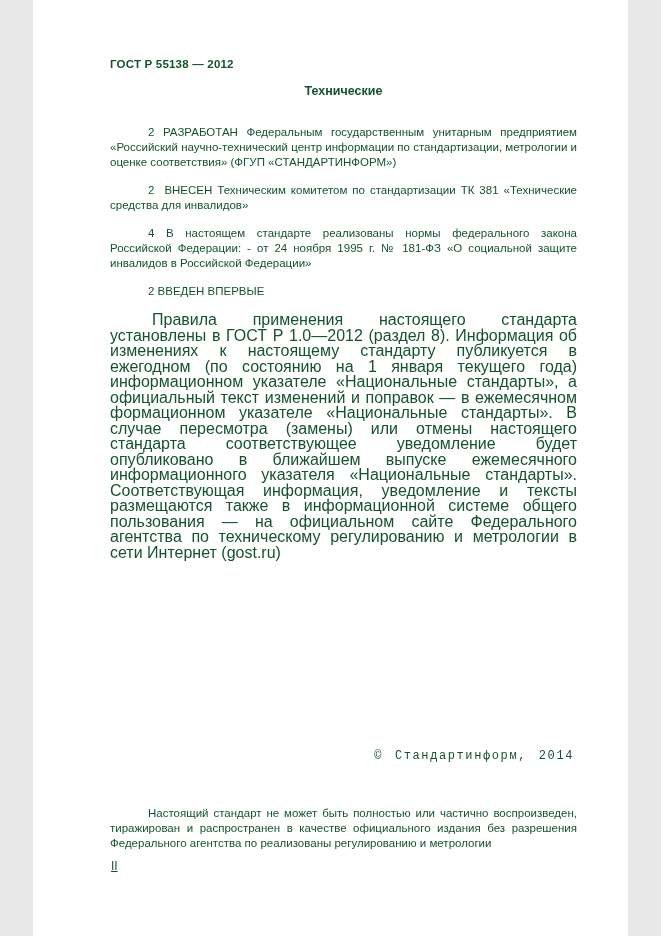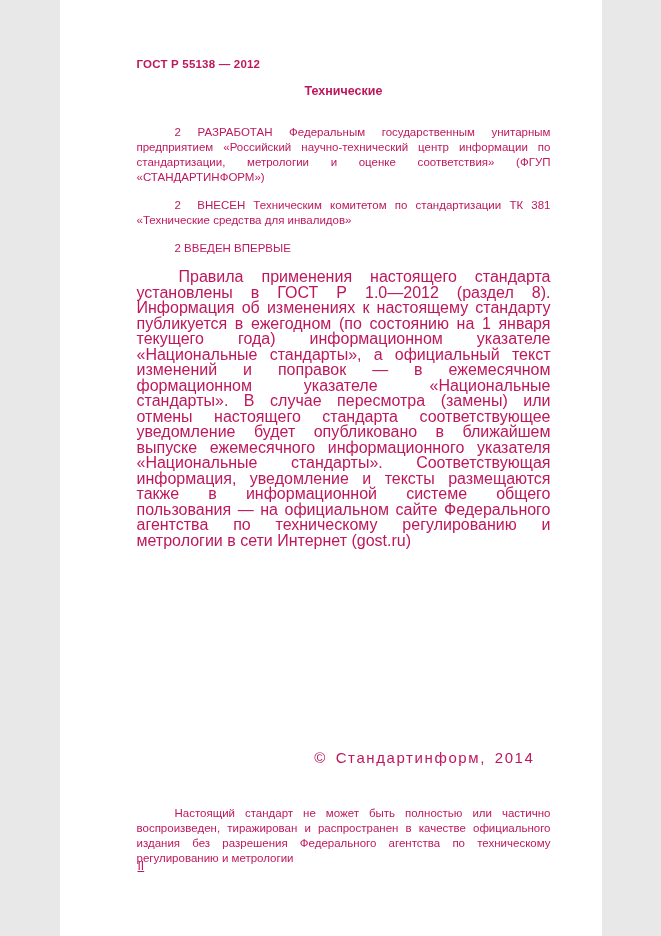--- a/index.html
+++ b/index.html
@@ -2,25 +2,25 @@
 <html lang="ru"><head>
 <meta charset="utf-8">
 <style>
   html, body {
     margin: 0;
     padding: 0;
     background: #e8e8e8;
   }
   .page {
     position: relative;
-    width: 542px;
+    width: 595px;
     height: 936px;
     margin: 0 auto;
     background: #ffffff;
-    color: #be185d;
+    color: #14532d;
     font-family: "Liberation Sans", "DejaVu Sans", sans-serif;
     overflow: hidden;
     box-sizing: border-box;
   }
   .content {
     position: absolute;
     left: 77px;
     right: 51px;
     top: 58px;
   }
@@ -48,25 +48,26 @@
   }
   .note-italic {
     font-size: 16px;
     line-height: 15.5px;
     text-align: justify;
     text-indent: 42px;
     margin: 12px 0 0 0;
   }
   .copyright {
     position: absolute;
-    right: 67px;
+    right: 54px;
     top: 749px;
-    font-size: 15px;
+    font-size: 12px;
     letter-spacing: 1.6px;
     word-spacing: 3px;
+    font-family: Liberation Mono, monospace;
   }
   .restriction {
     position: absolute;
     left: 77px;
     right: 51px;
     top: 806px;
     font-size: 11.5px;
     line-height: 15px;
     text-align: justify;
     text-indent: 38px;
@@ -87,24 +88,25 @@
   <div class="content">
     <div class="doc-header">ГОСТ Р 55138 — 2012</div>
 
     <div class="doc-title">Технические</div>
 
     <p class="para">2 РАЗРАБОТАН Федеральным государственным унитарным предприятием «Российский научно-технический центр информации по стандартизации, метрологии и оценке соответствия» (ФГУП «СТАНДАРТИНФОРМ»)</p>
 
     <p class="para">2&nbsp; ВНЕСЕН Техническим комитетом по стандартизации ТК 381 «Технические средства для инвалидов»</p>
 
 
+    <p class="para">4 В настоящем стандарте реализованы нормы федерального закона Российской Федерации: - от 24 ноября 1995 г. № 181-ФЗ «О социальной защите инвалидов в Российской Федерации»</p>
 
     <p class="para">2 ВВЕДЕН ВПЕРВЫЕ</p>
 
     <p class="note-italic">Правила применения настоящего стандарта установлены в ГОСТ Р 1.0—2012 (раздел 8). Информация об изменениях к настоящему стандарту публикуется в ежегодном (по состоянию на 1 января текущего года) информационном указателе «Национальные стандарты», а официальный текст изменений и поправок — в ежемесячном формационном указателе «Национальные стандарты». В случае пересмотра (замены) или отмены настоящего стандарта соответствующее уведомление будет опубликовано в ближайшем выпуске ежемесячного информационного указателя «Национальные стандарты». Соответствующая информация, уведомление и тексты размещаются также в информационной системе общего пользования — на официальном сайте Федерального агентства по техническому регулированию и метрологии в сети Интернет (gost.ru)</p>
   </div>
 
   <div class="copyright">© Стандартинформ, 2014</div>
 
-  <p class="restriction">Настоящий стандарт не может быть полностью или частично воспроизведен, тиражирован и распространен в качестве официального издания без разрешения Федерального агентства по техническому регулированию и метрологии</p>
+  <p class="restriction">Настоящий стандарт не может быть полностью или частично воспроизведен, тиражирован и распространен в качестве официального издания без разрешения Федерального агентства по реализованы регулированию и метрологии</p>
 
   <div class="page-number">II</div>
 </div>
 
 </body></html>

